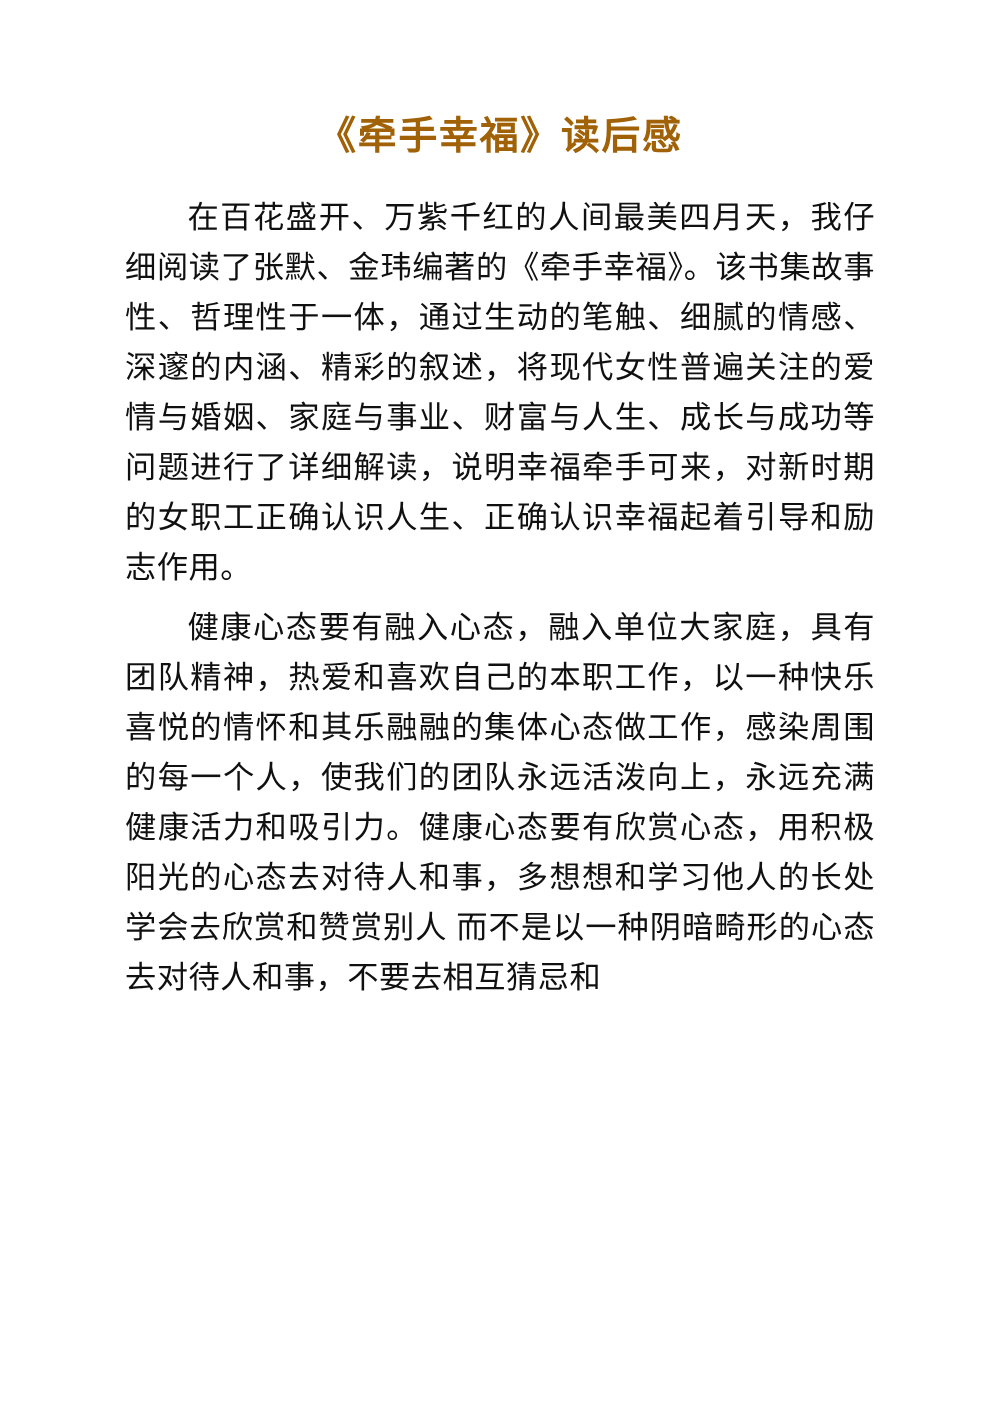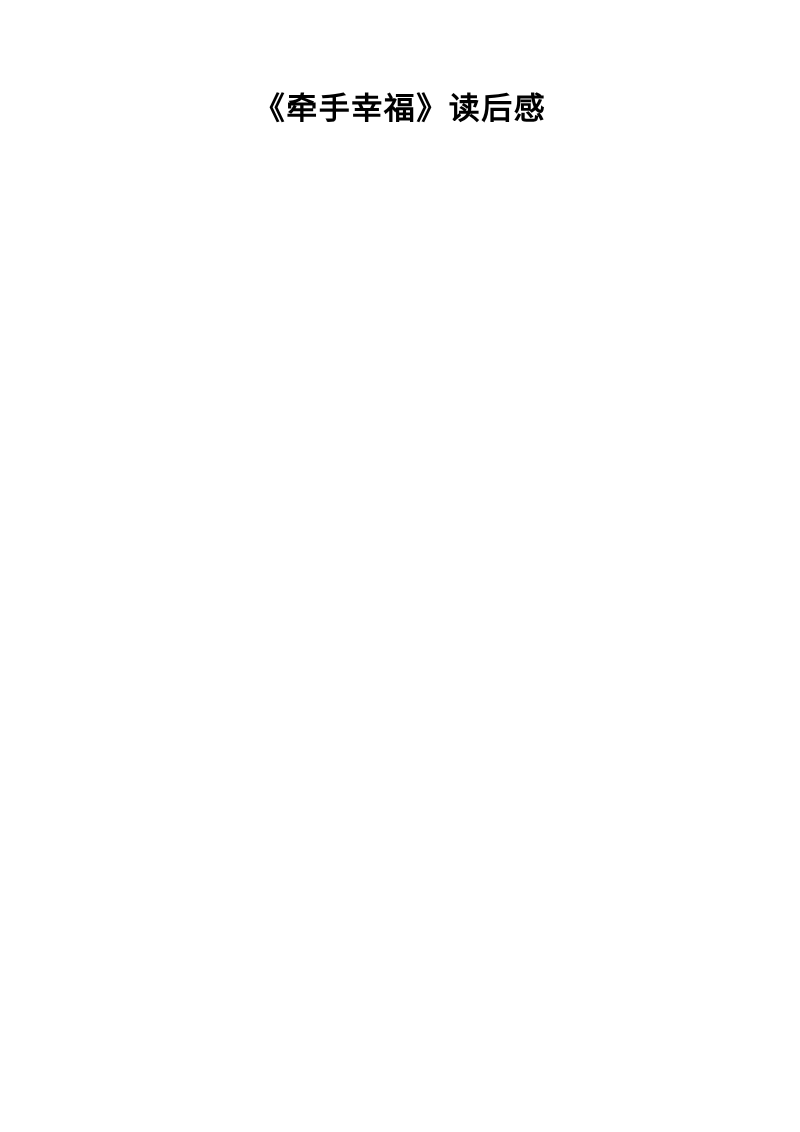--- a/index.html
+++ b/index.html
@@ -28,21 +28,21 @@
     width: 600px;
   }
   .doc-title {
     font-size: 31px;
     font-weight: bold;
     text-align: center;
     letter-spacing: 1.5px;
     line-height: 1.25;
     margin: 0;
     padding-top: 90px;
-    color: #000000;
+    color: #a16207;
     font-family: "Liberation Serif", "DejaVu Serif", serif;
   }
   .paragraph-stack {
     margin-top: 26px;
   }
   .doc-paragraph {
     font-size: 25px;
     line-height: 40px;
     letter-spacing: 0.4px;
     text-align: justify;
@@ -58,16 +58,18 @@
 </style>
 </head>
 <body>
 
 <div class="page">
   <div class="doc-body">
 
     <h1 class="doc-title">《牵手幸福》读后感</h1>
 
     <div class="paragraph-stack">
+      <p class="doc-paragraph">在百花盛开、万紫千红的人间最美四月天，我仔细阅读了张默、金玮编著的《牵手幸福》。该书集故事性、哲理性于一体，通过生动的笔触、细腻的情感、深邃的内涵、精彩的叙述，将现代女性普遍关注的爱情与婚姻、家庭与事业、财富与人生、成长与成功等问题进行了详细解读，说明幸福牵手可来，对新时期的女职工正确认识人生、正确认识幸福起着引导和励志作用。</p>
+      <p class="doc-paragraph">健康心态要有融入心态，融入单位大家庭，具有团队精神，热爱和喜欢自己的本职工作，以一种快乐喜悦的情怀和其乐融融的集体心态做工作，感染周围的每一个人，使我们的团队永远活泼向上，永远充满健康活力和吸引力。健康心态要有欣赏心态，用积极阳光的心态去对待人和事，多想想和学习他人的长处 学会去欣赏和赞赏别人 而不是以一种阴暗畸形的心态去对待人和事，不要去相互猜忌和</p>
     </div>
 
   </div>
 </div>
 
 </body></html>

